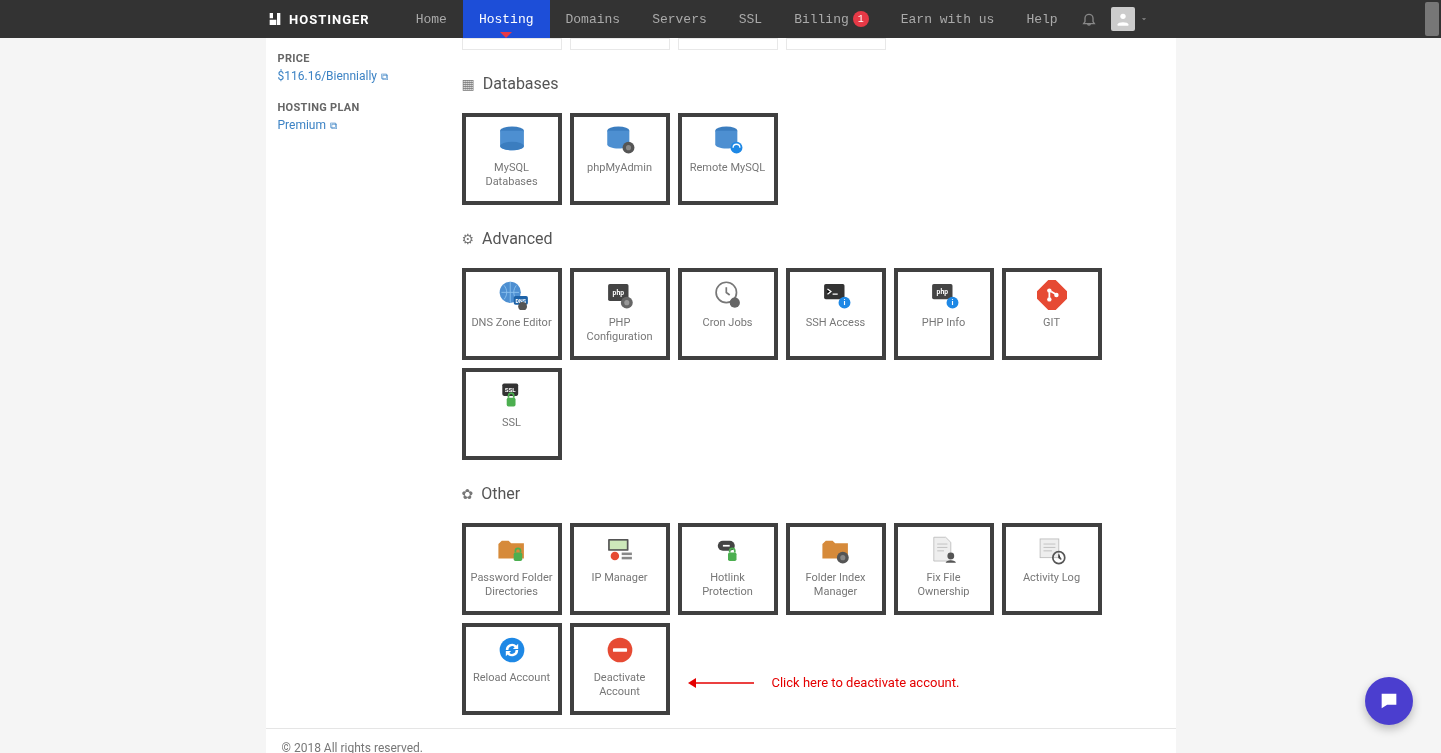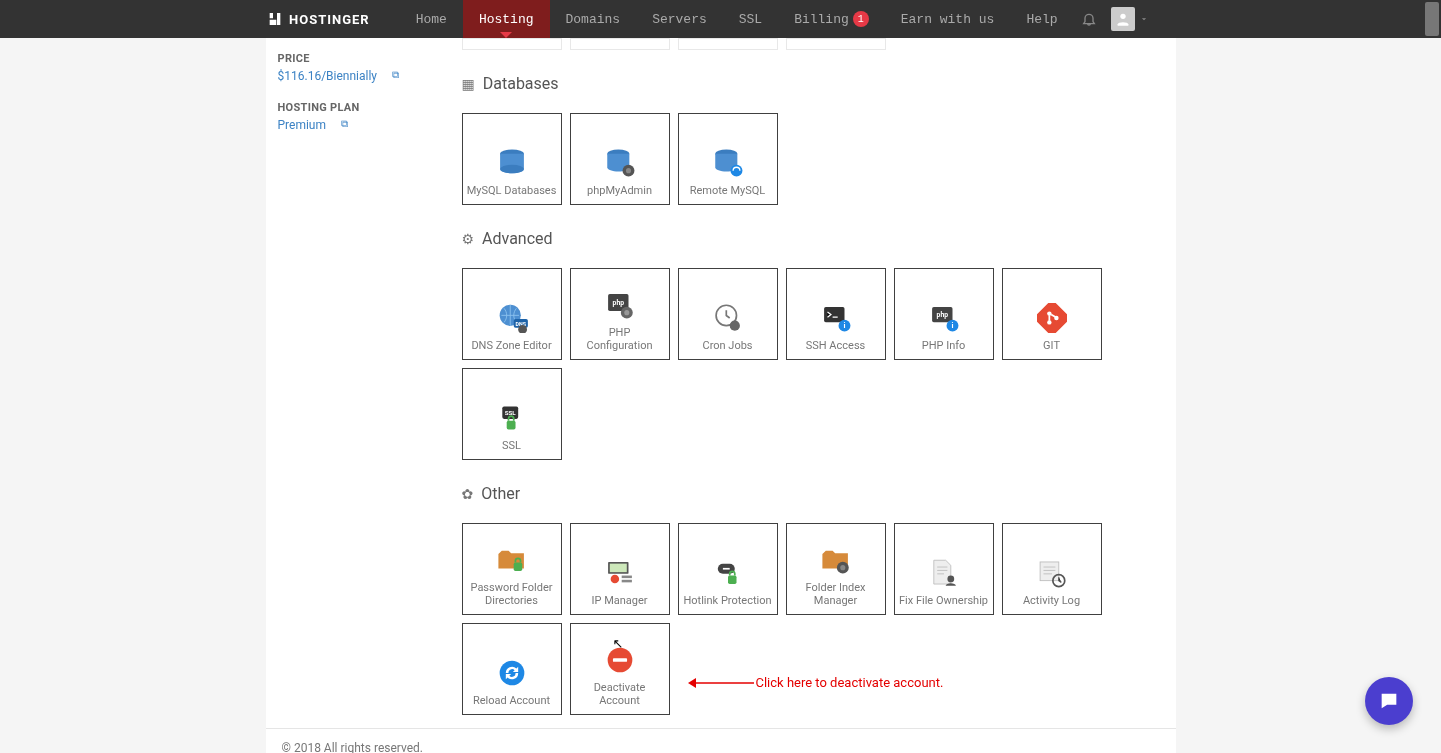--- a/index.html
+++ b/index.html
@@ -2,48 +2,48 @@
 <html><head>
 <meta charset="utf-8">
 <style>
   * { box-sizing: border-box; margin: 0; padding: 0; }
   body { font-family: -apple-system, "Segoe UI", Roboto, Arial, sans-serif; background: #f5f5f5; color: #333; font-size: 13px; }
   .topbar { background: #333; height: 38px; display: flex; align-items: center; padding: 0 12px; color: #ccc; position: relative; }
   .logo { display: flex; align-items: center; gap: 6px; font-weight: 700; font-size: 13px; letter-spacing: 1px; color: #fff; margin-left: 255px; margin-right: 30px; }
   .logo svg { width: 16px; height: 16px; }
   .nav { display: flex; align-items: stretch; height: 38px; }
   .nav-item { display: flex; align-items: center; padding: 0 16px; color: #aaa; font-size: 13px; cursor: pointer; position: relative; font-family: Liberation Mono, monospace; }
-  .nav-item.active { background: #7f1d1d; color: #fff; }
+  .nav-item.active { background: #1d4ed8; color: #fff; }
   .nav-item.active::after { content: ''; position: absolute; bottom: -6px; left: 50%; transform: translateX(-50%); border: 6px solid transparent; border-top-color: #e63946; }
   .nav-item .badge { background: #e63946; color: #fff; border-radius: 50%; width: 16px; height: 16px; font-size: 10px; display: inline-flex; align-items: center; justify-content: center; margin-left: 4px; }
   .topbar-right { margin-left: auto; display: flex; align-items: center; gap: 14px; margin-right: 280px; }
   .bell-icon, .avatar-dd { color: #888; cursor: pointer; display: flex; align-items: center; }
   .avatar { width: 24px; height: 24px; background: #ccc; border-radius: 2px; display: flex; align-items: center; justify-content: center; }
   .scrollbar-fake { position: absolute; right: 2px; top: 2px; width: 14px; height: 34px; background: #777; border-radius: 2px; }
 
   .page { width: 910px; margin: 0 auto; display: flex; background: #fff; min-height: 690px; }
   .sidebar { width: 190px; padding: 14px 12px; }
   .sb-label { font-size: 11px; font-weight: 700; color: #666; letter-spacing: .3px; margin-bottom: 3px; }
-  .sb-link { color: #3b82c4; font-size: 12px; display: inline-flex; align-items: flex-start; gap: 15px; margin-bottom: 18px; cursor: pointer; }
+  .sb-link { color: #3b82c4; font-size: 12px; display: inline-flex; align-items: flex-end; gap: 4px; margin-bottom: 18px; cursor: pointer; }
   .ext-icon { font-size: 10px; color: #3b82c4; }
 
   .main { flex: 1; padding: 0 14px 20px 6px; }
   .empty-row { display: flex; gap: 8px; margin-bottom: 24px; }
   .empty-card { width: 100px; height: 12px; border: 1px solid #e8e8e8; }
 
   .section-title { display: flex; align-items: center; gap: 8px; font-size: 16px; color: #555; margin: 12px 0 14px 0; padding-bottom: 6px; }
   .section-title .sicon { color: #777; font-size: 14px; }
 
   .cards { display: flex; flex-wrap: wrap; gap: 8px; margin-bottom: 24px; }
-  .card { width: 100px; height: 92px; border: 1px solid #404040; display: flex; flex-direction: column; align-items: center; justify-content: flex-end; text-align: center; padding: 6px 4px; cursor: pointer; background: #fff; }
+  .card { width: 100px; height: 92px; border: 4px solid #404040; display: flex; flex-direction: column; align-items: center; justify-content: flex-start; text-align: center; padding: 6px 4px; cursor: pointer; background: #fff; }
   .card.wide .clabel { font-size: 11px; }
   .cicon { width: 40px; height: 34px; display: flex; align-items: center; justify-content: center; margin-bottom: 4px; position: relative; }
   .clabel { font-size: 11px; color: #777; line-height: 1.25; }
 
-  .annot-row { display: flex; align-items: center; gap: 0; margin-left: 224px; margin-top: -64px; text-align: center; }
+  .annot-row { display: flex; align-items: center; gap: 16px; margin-left: 224px; margin-top: -64px; text-align: center; }
   .annot-arrow { color: #e40000; }
   .annot-text { color: #e40000; font-size: 13px; }
 
   .footer { width: 910px; margin: 0 auto; padding: 12px 16px; color: #777; font-size: 12px; border-top: 1px solid #e5e5e5; background:#fff; }
 
   .chat-bubble { position: fixed; right: 28px; bottom: 28px; width: 48px; height: 48px; border-radius: 50%; background: #4b3ecf; display: flex; align-items: center; justify-content: center; cursor: pointer; box-shadow: 0 4px 10px rgba(0,0,0,.25); }
   .chat-bubble svg { width: 22px; height: 22px; fill: #fff; }
 
   .cursor-hand { position: absolute; left: 42px; top: 12px; font-size: 13px; color:#000; pointer-events:none; }
 </style>

